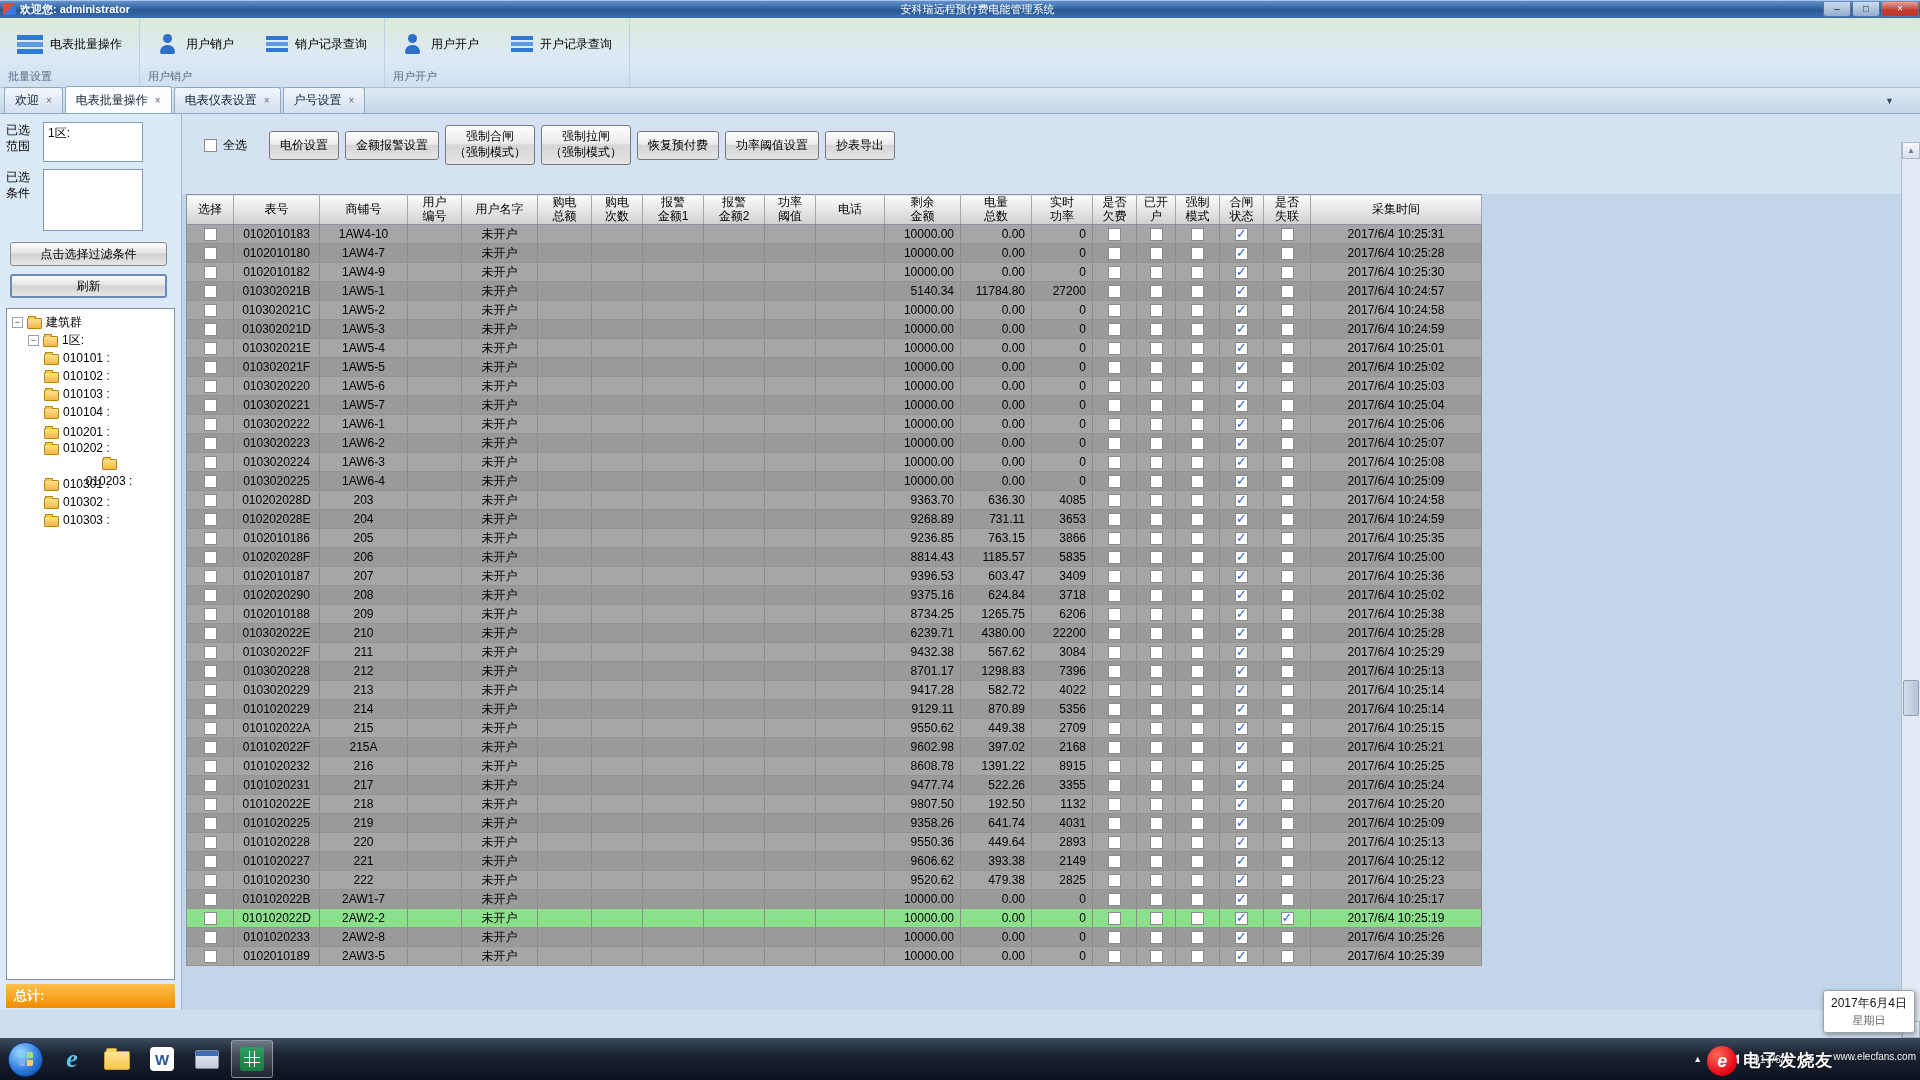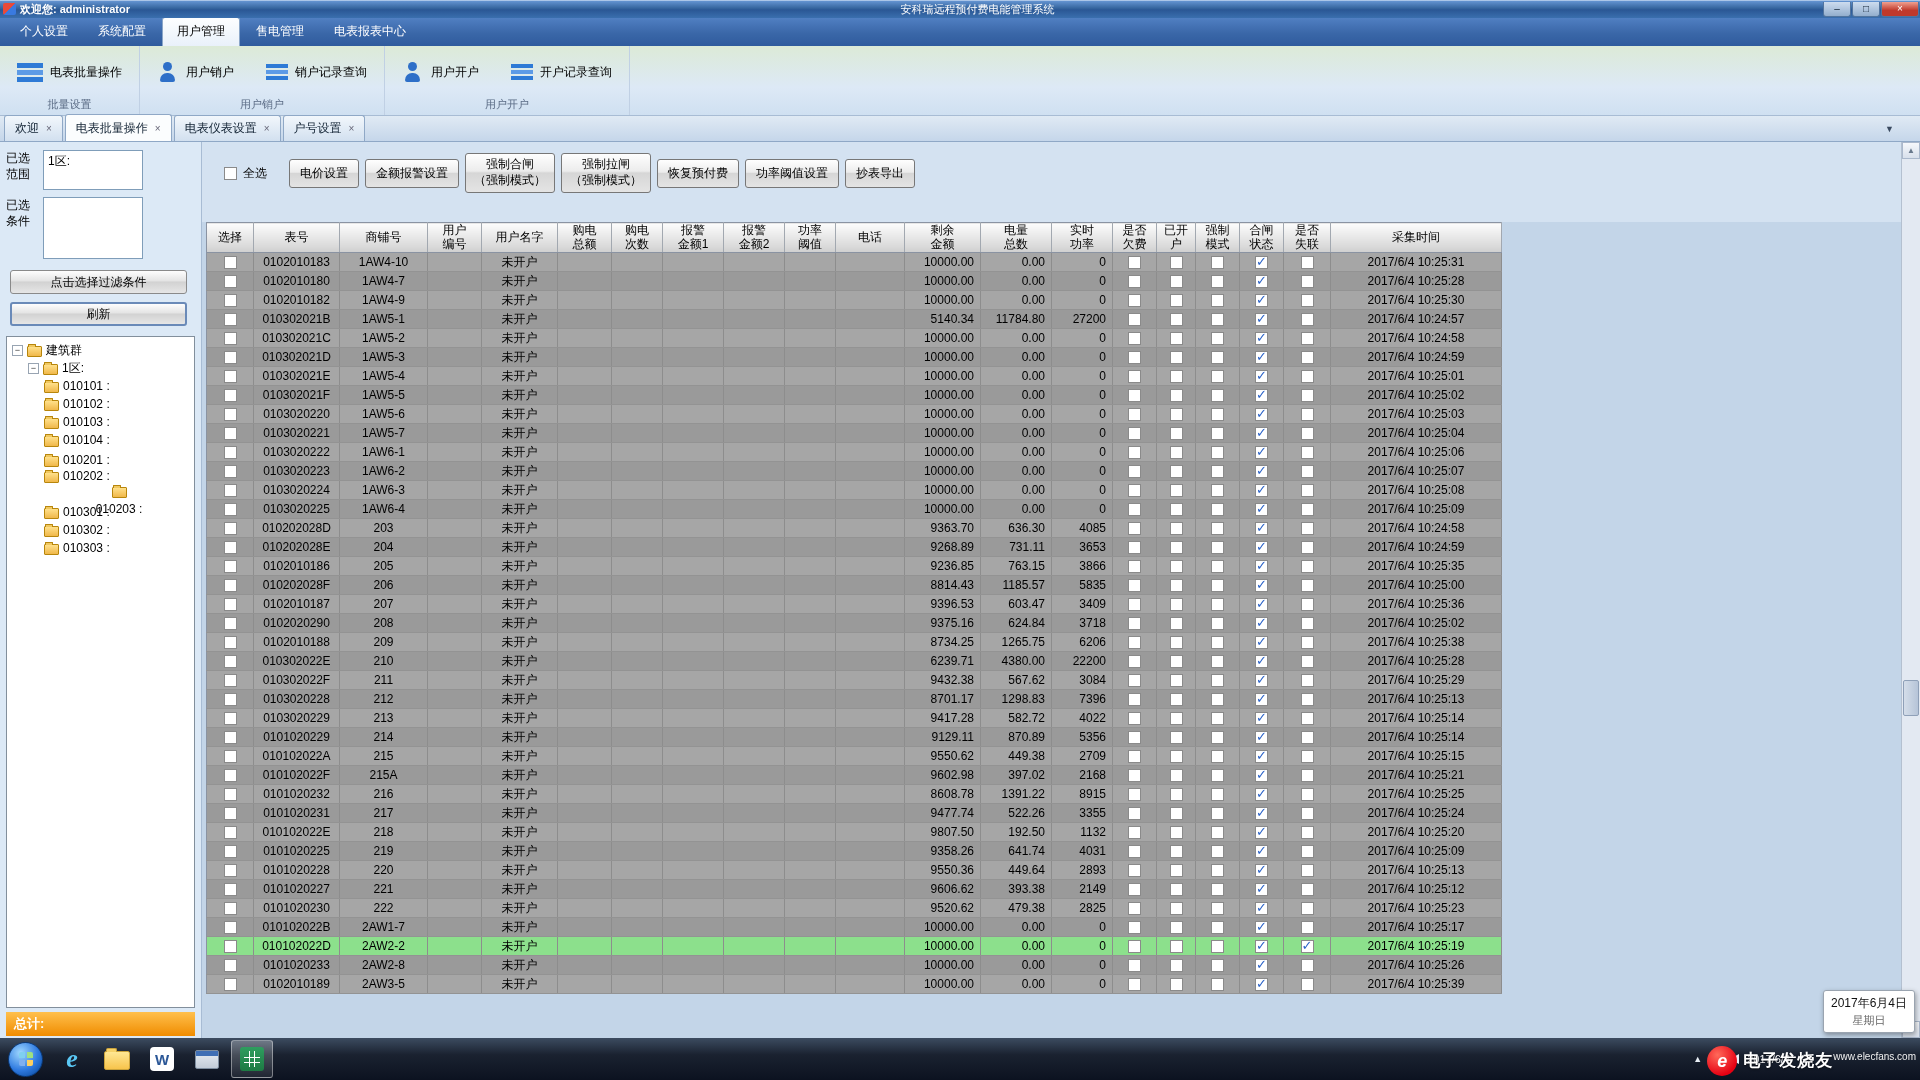--- a/index.html
+++ b/index.html
@@ -19,21 +19,21 @@
   
   .ribbon-tabbar { height:28px; background:linear-gradient(#507fc2,#3a67a8 55%,#2f5b9d); display:flex; align-items:flex-end; padding-left:6px; gap:2px; }
   .rtab { padding:5px 14px 6px; color:#fff; font-size:12px; }
   .rtab.active { background:linear-gradient(#fdfeff,#e9f1fa); color:#000; border:1px solid #8aa6c8; border-bottom:none; border-radius:3px 3px 0 0; }
 
   
   .ribbon-body { height:70px; background:linear-gradient(#f2f7fc,#dcead7 0,#dde9f6 60%,#cfe0f1); border-bottom:1px solid #a8bcd4; display:flex; }
   .rgroup { display:flex; flex-direction:column; border-right:1px solid #c0d0e4; padding:2px 8px 0; }
   .rbuttons { flex:1; display:flex; align-items:center; gap:14px; }
   .rbtn { display:flex; align-items:center; gap:7px; padding:5px 9px; border-radius:3px; font-size:12px; }
-  .rcaption { text-align:center; font-size:11px; color:#5a6b85; padding:1px 0 3px; }
+  .rcaption { font-size:11px; color:#5a6b85; padding:1px 0 3px; }
   .ricon { display:inline-block; position:relative; }
   .ricon.meter-batch-icon { width:26px; height:23px; border-radius:2px;
     background:linear-gradient(#2e7ad6,#2e7ad6),linear-gradient(#5c9ae6,#5c9ae6),linear-gradient(#2e7ad6,#2e7ad6);
     background-size:26px 5px; background-position:0 2px,0 9px,0 16px; background-repeat:no-repeat; }
   .ricon.cancel-records-icon, .ricon.open-records-icon { width:22px; height:20px;
     background:linear-gradient(#2e7ad6,#2e7ad6),linear-gradient(#5c9ae6,#5c9ae6),linear-gradient(#2e7ad6,#2e7ad6);
     background-size:22px 4px; background-position:0 2px,0 8px,0 14px; background-repeat:no-repeat; }
   .ricon.user-cancel-icon, .ricon.user-open-icon { width:22px; height:22px; }
   .ricon.user-cancel-icon::before, .ricon.user-open-icon::before { content:""; position:absolute; top:1px; left:6px; width:9px; height:9px; border-radius:50%; background:#2e6fc8; }
   .ricon.user-cancel-icon::after, .ricon.user-open-icon::after { content:""; position:absolute; bottom:1px; left:3px; width:15px; height:9px; border-radius:7px 7px 2px 2px; background:#2e6fc8; }
@@ -43,21 +43,21 @@
   .dtabs { display:flex; align-items:flex-end; padding-left:4px; }
   .dtab { display:flex; align-items:center; gap:7px; padding:4px 10px; font-size:12px; color:#123;
     background:linear-gradient(#f2f7fc,#d2e0ef); border:1px solid #8fa8c6; border-bottom:none; border-radius:3px 3px 0 0; margin-right:2px; }
   .dtab.active { background:#fbfdfe; padding-top:5px; }
   .dclose { font-size:10px; color:#667; }
   .tab-dropdown { margin-left:auto; margin-right:26px; align-self:center; font-size:9px; color:#3a4a60; }
 
   
   .workspace { display:flex; height:896px; }
 
-  .sidebar { width:202px; background:#dce9f6; border-right:1px solid #a8bcd4; display:flex; flex-direction:column; padding:8px 4px 0 6px; }
+  .sidebar { width:182px; background:#dce9f6; border-right:1px solid #a8bcd4; display:flex; flex-direction:column; padding:8px 4px 0 6px; }
   .field-row { display:flex; gap:5px; margin-bottom:7px; }
   .field-label { width:32px; font-size:12px; white-space:pre-line; line-height:1.3; padding-top:1px; }
   .field-box { width:100px; background:#fff; border:1px solid #7f9db9; font-size:12px; padding:2px 4px; }
   .field-box.range { height:40px; }
   .field-box.cond { height:62px; }
   .side-btn { margin:4px 10px 4px 4px; height:24px; background:linear-gradient(#fdfdfd,#e4e4e4 45%,#d2d2d2 50%,#e6e6e6); border:1px solid #8a8a8a; border-radius:3px; font-size:12px; font-family:inherit; }
   .side-btn.refresh { border:2px solid #6a8ab8; }
   .tree-panel { flex:1; background:#fff; border:1px solid #828f9c; margin:6px 2px 0 0; padding:4px 0; overflow:hidden; font-size:12px; }
   .tree-item { display:flex; align-items:center; gap:4px; height:18px; }
   .expander { width:11px; height:11px; border:1px solid #98a4b2; background:#fff; font-size:9px; line-height:8px; text-align:center; color:#333; flex:none; }
@@ -153,27 +153,20 @@
     <span class="app-logo"></span>
     <span class="welcome">欢迎您: administrator</span>
     <span class="window-title">安科瑞远程预付费电能管理系统</span>
     <span class="win-controls">
       <span class="wbtn">–</span>
       <span class="wbtn">□</span>
       <span class="wbtn close">×</span>
     </span>
   </div>
 
-  <div class="ribbon-tabbar" id="ribbon-tabs">
-      <div class="rtab">个人设置</div>
-      <div class="rtab">系统配置</div>
-      <div class="rtab active">用户管理</div>
-      <div class="rtab">售电管理</div>
-      <div class="rtab">电表报表中心</div>
-    </div>
   <div class="ribbon-body" id="ribbon-groups">
       <div class="rgroup">
         <div class="rbuttons">
           <div class="rbtn">
             <span class="ricon meter-batch-icon"></span>
             <span>电表批量操作</span>
           </div>
         </div>
         <div class="rcaption">批量设置</div>
       </div>

